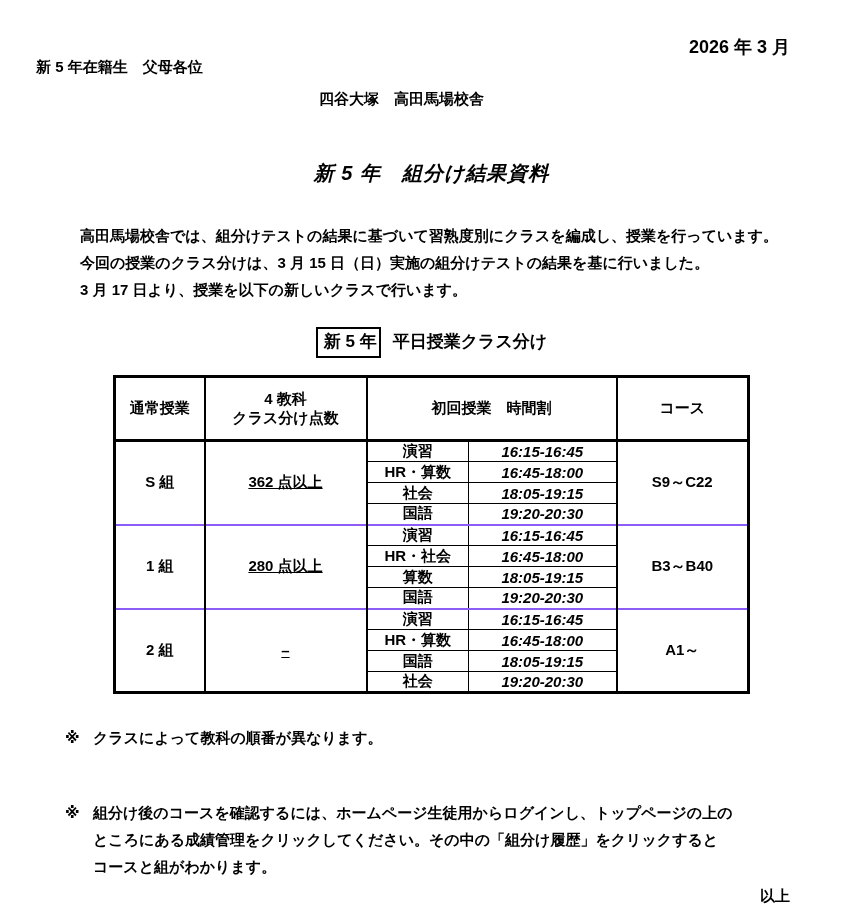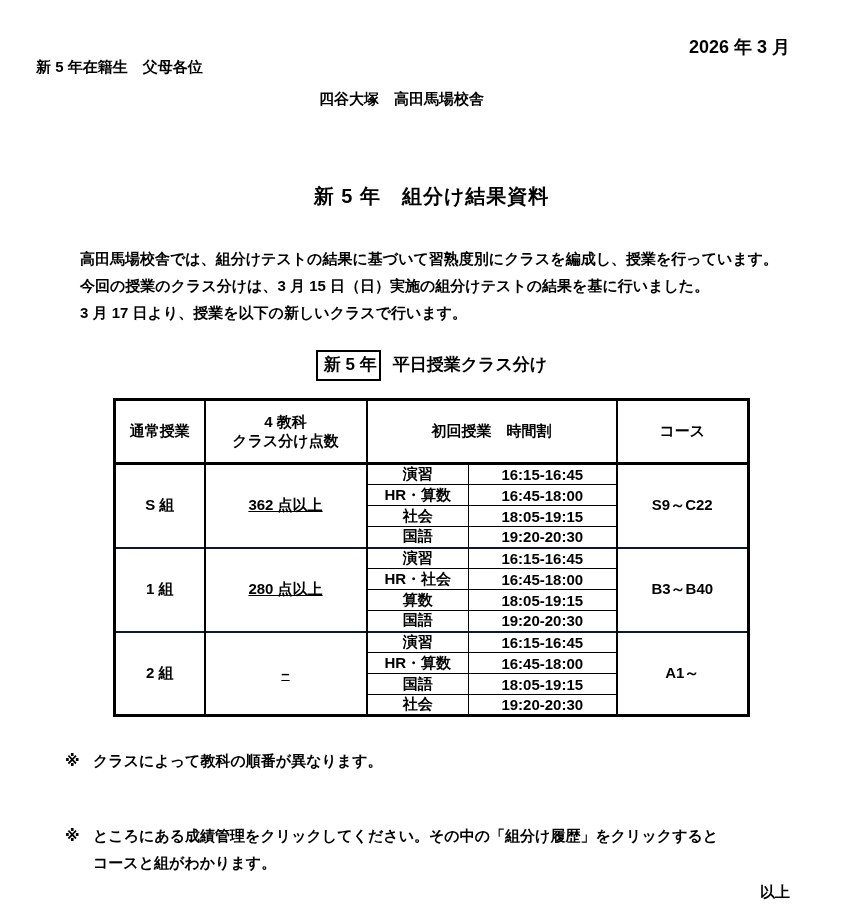--- a/index.html
+++ b/index.html
@@ -32,25 +32,26 @@
     line-height: 19px;
   }
   .school-line {
     margin-top: 13px;
     padding-right: 60px;
     text-align: center;
     font-size: 15px;
     line-height: 19px;
   }
   .doc-title {
-    margin-top: 76px;
+    margin-top: 53px;
     text-align: center;
     font-size: 20px;
     line-height: 25px;
     letter-spacing: 1px;
+    font-style: italic;
   }
   .intro {
     margin-top: 36px;
     padding-left: 80px;
     padding-right: 40px;
     font-size: 15px;
     line-height: 27px;
   }
   .table-heading {
     margin-top: 24px;
@@ -80,22 +81,22 @@
   thead tr { height: 64px; }
   tbody tr { height: 21px; }
   th { border-bottom: 3px solid #000; font-size: 15px; }
   .col-class   { width: 90px; }
   .col-score   { width: 162px; }
   .col-subject { width: 102px; }
   .col-time    { width: 148px; }
   .col-course  { width: 132px; }
   .b-r2 { border-right: 2px solid #000; }
   td.cell-subject { border-right: 1px solid #000; border-top: 1px solid #000; border-bottom: 1px solid #000; }
-  td.cell-time    { border-right: 2px solid #000; border-top: 1px solid #000; border-bottom: 1px solid #000; }
-  tr.block-first td { border-top: 2px solid #0f172a; }
+  td.cell-time    { border-right: 2px solid #000; border-top: 1px solid #000; border-bottom: 1px solid #000; font-style: italic; }
+  tr.block-first td { border-top: 2px solid #8b5cf6; }
   td.cell-class { border-right: 2px solid #000; }
   td.cell-score { border-right: 2px solid #000; text-decoration: underline; }
   .note {
     display: flex;
     padding-left: 65px;
     padding-right: 70px;
     font-size: 15px;
     line-height: 27px;
   }
   .note-1 { margin-top: 34px; line-height: 19px; }
@@ -219,20 +220,21 @@
   <div class="note note-1">
     <div class="note-marker">※</div>
     <div class="note-body">
       <div>クラスによって教科の順番が異なります。</div>
     </div>
   </div>
 
   <div class="note note-2">
     <div class="note-marker">※</div>
     <div class="note-body">
+      <div>組分け後のコースを確認するには、ホームページ生徒用からログインし、トップページの上の</div>
       <div>ところにある成績管理をクリックしてください。その中の「組分け履歴」をクリックすると</div>
       <div>コースと組がわかります。</div>
     </div>
   </div>
 
   <div class="closing-line">以上</div>
 
 </div>
 
 </body></html>

